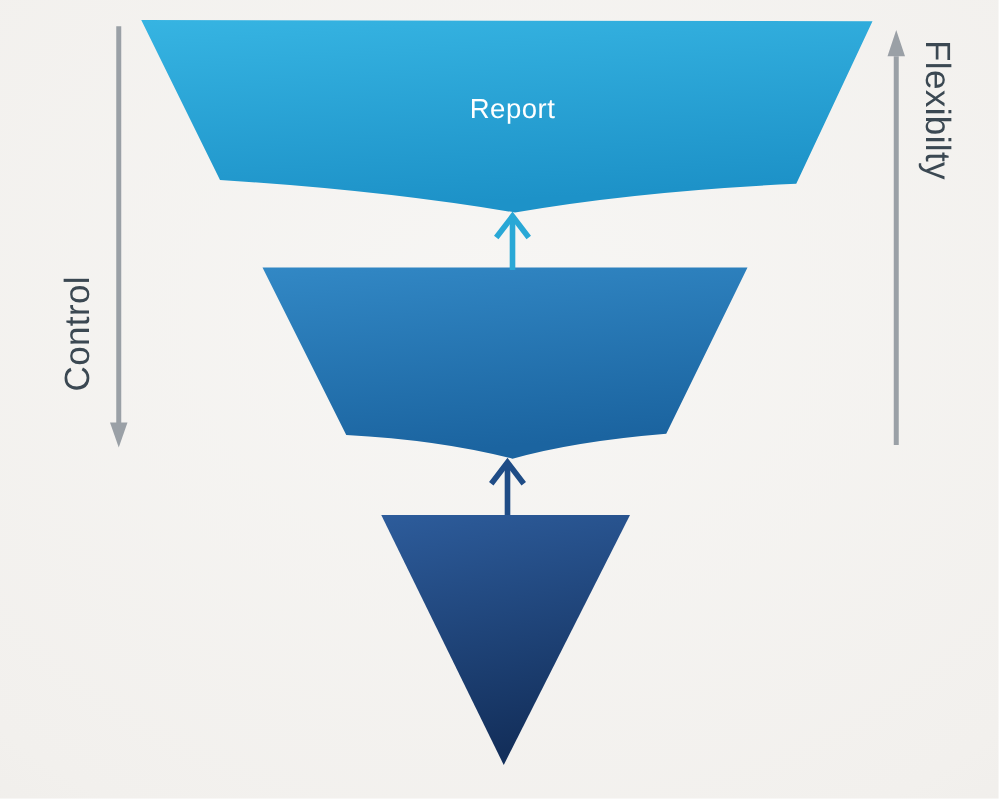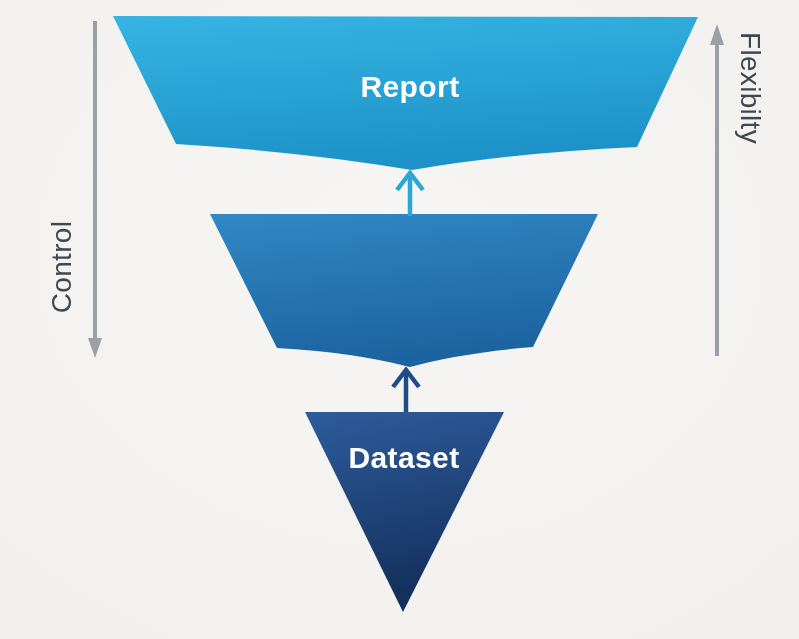--- a/index.html
+++ b/index.html
@@ -7,22 +7,22 @@
     position:relative;
     width:799px; height:639px;
     overflow:hidden;
     background: radial-gradient(130% 130% at 50% 40%, #f7f6f4 0%, #f2f0ed 55%, #e7e5e1 100%);
     font-family:"Liberation Sans", sans-serif;
   }
   .stage svg { position:absolute; left:0; top:0; }
   .lvl-label {
     position:absolute;
     color:#ffffff;
-    font-size:30px;
-    font-weight:700;
+    font-size:22px;
+    font-weight:400;
     letter-spacing:0.4px;
     white-space:nowrap;
     transform:translate(-50%,-50%);
   }
   .side-label {
     position:absolute;
     color:#3b4852;
     font-size:28px;
     font-weight:400;
     letter-spacing:0.3px;
@@ -75,19 +75,18 @@
 
     <g>
       <line x1="717" y1="45" x2="717" y2="356" stroke-width="4" stroke="#9aa0a6"></line>
       <polygon points="717,24 710,45 724,45" fill="#9aa0a6"></polygon>
     </g>
   </svg>
 
   <div class="lvl-label" style="left:410px; top:87px;">Report</div>
 
 
-  <div class="lvl-label" style="left:404px; top:458px;">Dataset</div>
 
   <div class="side-label left" style="left:62px; top:267px;">Control</div>
 
   <div class="side-label right" style="left:750px; top:88px;">Flexibilty</div>
 
 </div>
 
 </body></html>

